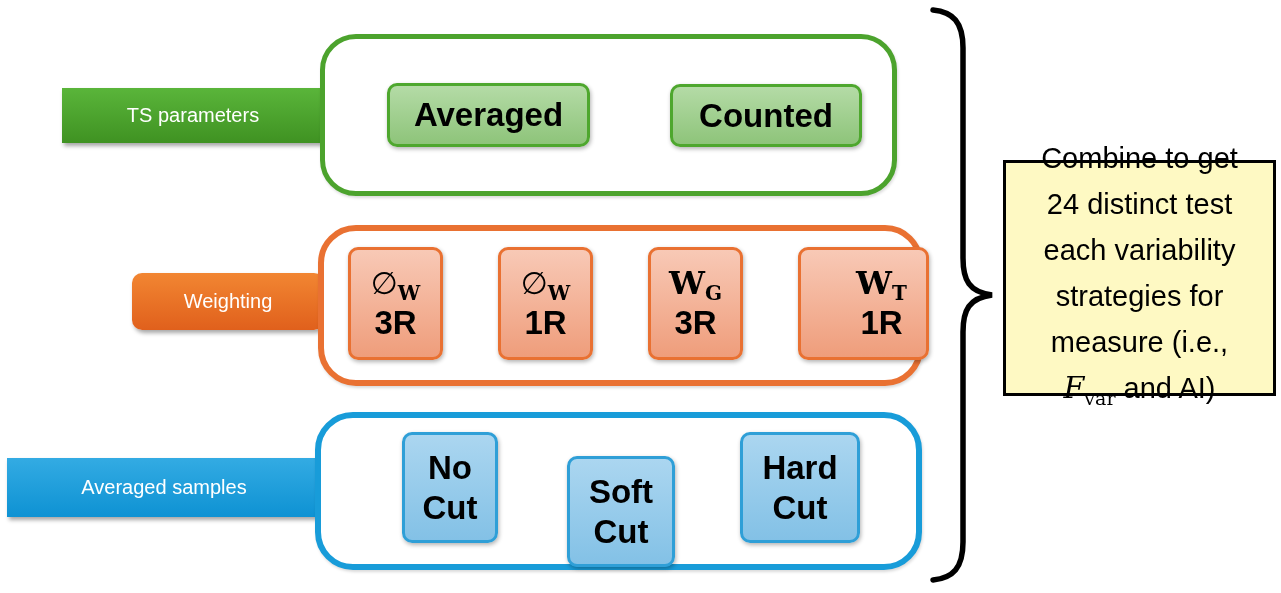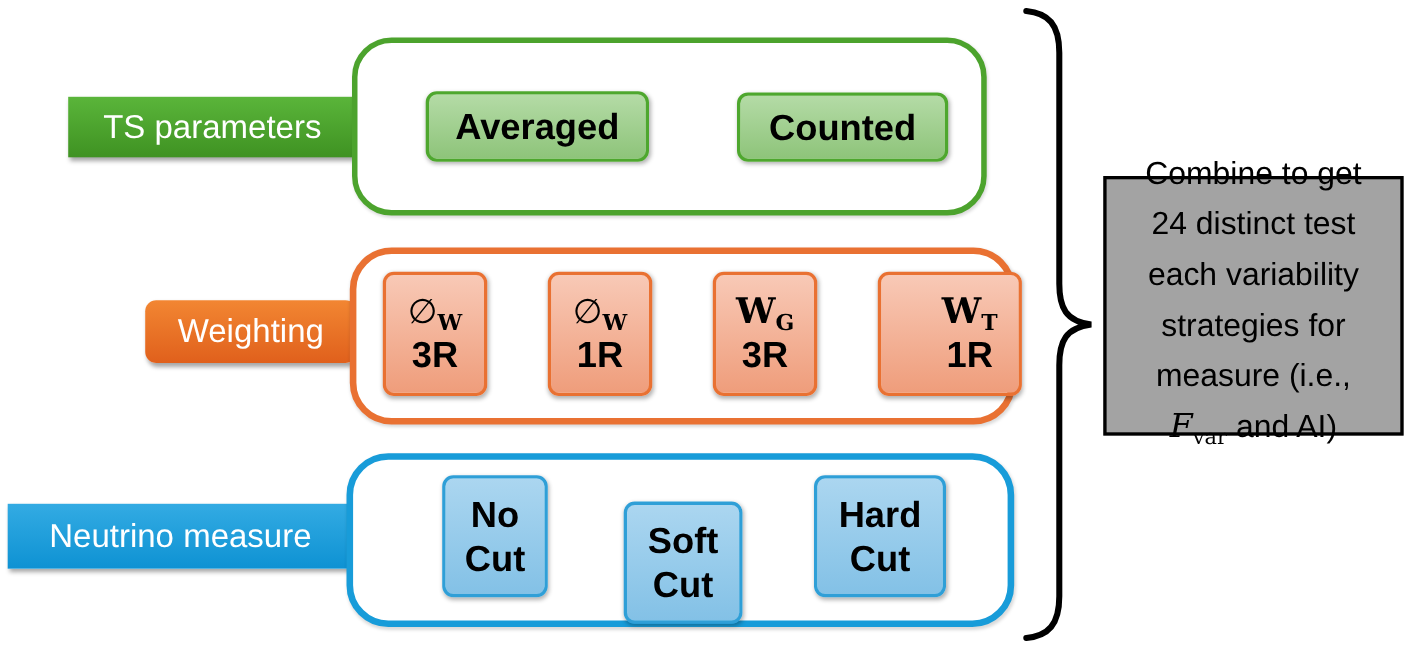--- a/index.html
+++ b/index.html
@@ -3,21 +3,21 @@
 <meta charset="utf-8">
 <style>
   html,body{margin:0;padding:0;background:#fff;}
   #canvas{
     position:relative;width:1281px;height:593px;background:#ffffff;
     font-family:"Liberation Sans",sans-serif;overflow:hidden;
   }
   
   .row-label{
     position:absolute;display:flex;align-items:center;justify-content:center;
-    color:#ffffff;font-size:30px;z-index:1;
+    color:#ffffff;font-size:20px;z-index:1;
     box-shadow:2px 3px 4px rgba(0,0,0,0.35);
   }
   .row-label.green{background:linear-gradient(180deg,#5ab53a,#3f9222);}
   .row-label.orange{background:linear-gradient(180deg,#f2listed 0,#e05e1b);border-radius:10px;}
   .row-label.orange{background:linear-gradient(180deg,#f28632,#e0601c);}
   .row-label.blue{background:linear-gradient(180deg,#33abe3,#0e92d3);}
   
   .group{
     position:absolute;background:#ffffff;z-index:2;border-style:solid;
     box-shadow:1px 2px 3px rgba(0,0,0,0.15);
@@ -36,21 +36,21 @@
   .opt.blue{background:linear-gradient(180deg,#abd6f0,#83c1e6);border:3px solid #2f9fd7;}
   .math-line{font-family:"DejaVu Serif",serif;font-size:32px;font-weight:bold;line-height:1.15;}
   .math-line .sym{font-family:"DejaVu Sans","DejaVu Serif",sans-serif;font-weight:normal;font-size:31px;}
   .math-line .msub{font-size:20px;vertical-align:-6px;font-weight:bold;}
   .tag-line{font-family:"Liberation Sans",sans-serif;font-size:33px;font-weight:bold;line-height:1.1;}
   
   #brace{position:absolute;left:925px;top:0;width:80px;height:593px;z-index:1;}
   
   .note{
     position:absolute;left:1003px;top:160px;width:273px;height:236px;
-    border:3px solid #000;background:#a3a3a3;box-sizing:border-box;
+    border:3px solid #000;background:#fef9c3;box-sizing:border-box;
     display:flex;flex-direction:column;align-items:center;justify-content:center;
     font-size:29px;color:#000;text-align:center;z-index:4;
   }
   .note .nline{line-height:46px;white-space:nowrap;}
   .fvar{font-family:"DejaVu Serif",serif;font-style:italic;font-size:30px;}
   .fvar-sub{font-family:"DejaVu Serif",serif;font-size:19px;vertical-align:-7px;font-style:normal;}
   
   #label-ts{left:62px;top:88px;width:262px;height:55px;}
   #group-ts{left:320px;top:34px;width:567px;height:152px;}
   #opt-averaged{left:387px;top:83px;width:197px;height:58px;}
@@ -99,21 +99,21 @@
   <div id="opt-w3" class="opt orange">
     <div class="math-line"><span>W</span><span class="msub">G</span></div>
     <div class="tag-line">3R</div>
   </div>
   <div id="opt-w4" class="opt orange">
     <div class="math-line"><span>W</span><span class="msub">T</span></div>
     <div class="tag-line">1R</div>
   </div>
 
   <div id="label-neutrino" class="row-label blue">
-    <span>Neutrino measure</span>
+    <span>Averaged samples</span>
   </div>
   <div id="group-neutrino" class="group blue"></div>
 
   <div id="opt-nocut" class="opt blue">
     <div>No</div>
     <div>Cut</div>
   </div>
   <div id="opt-softcut" class="opt blue">
     <div>Soft</div>
     <div>Cut</div>

